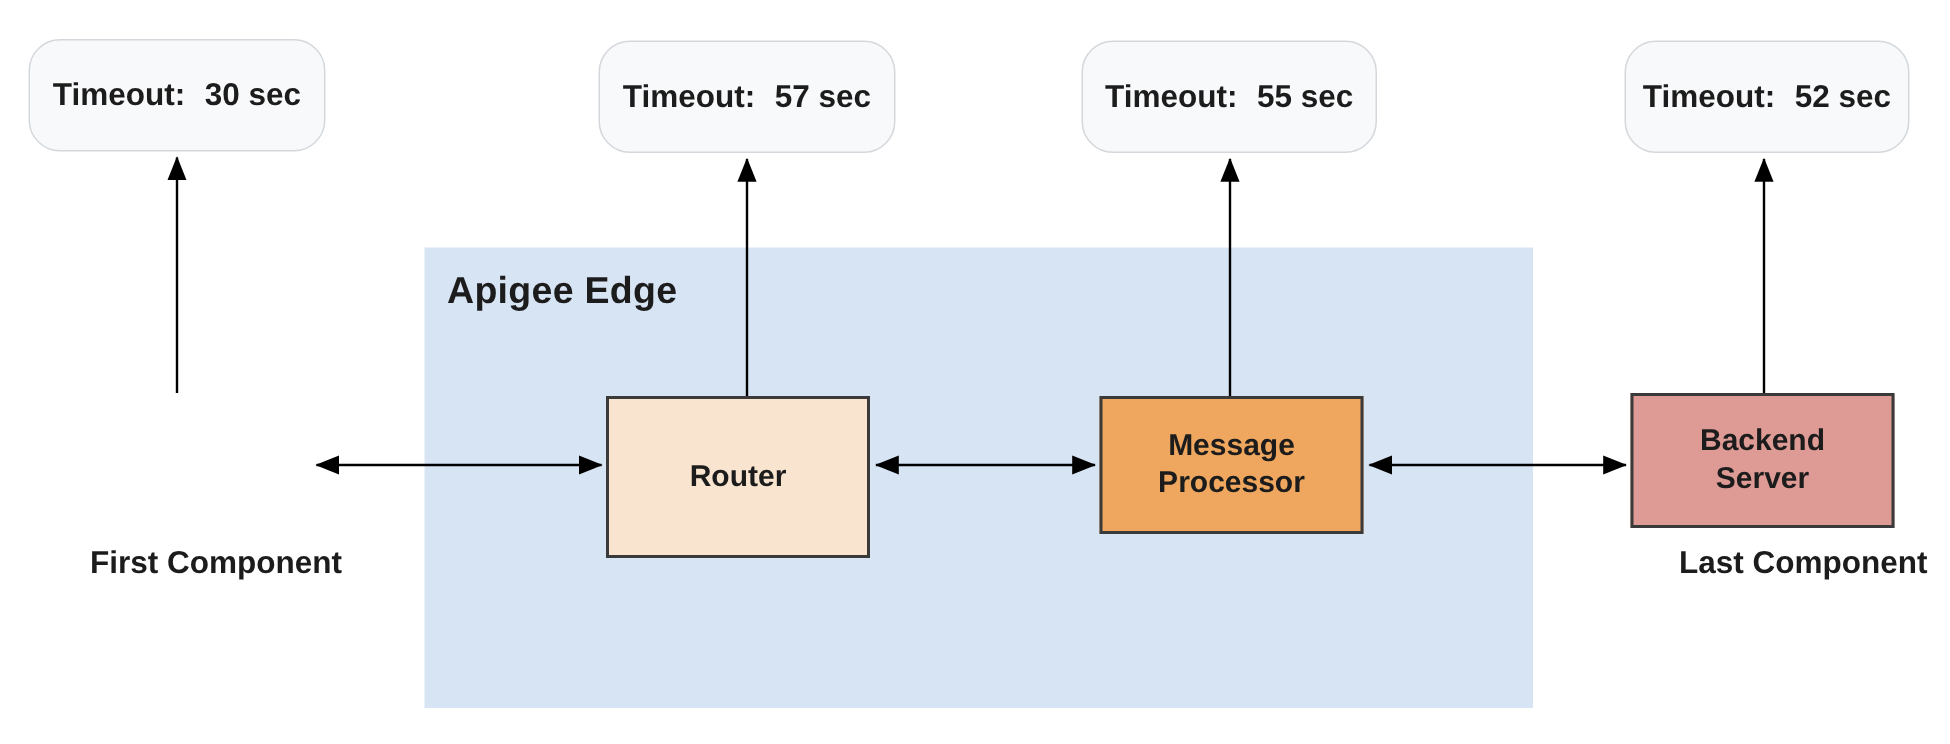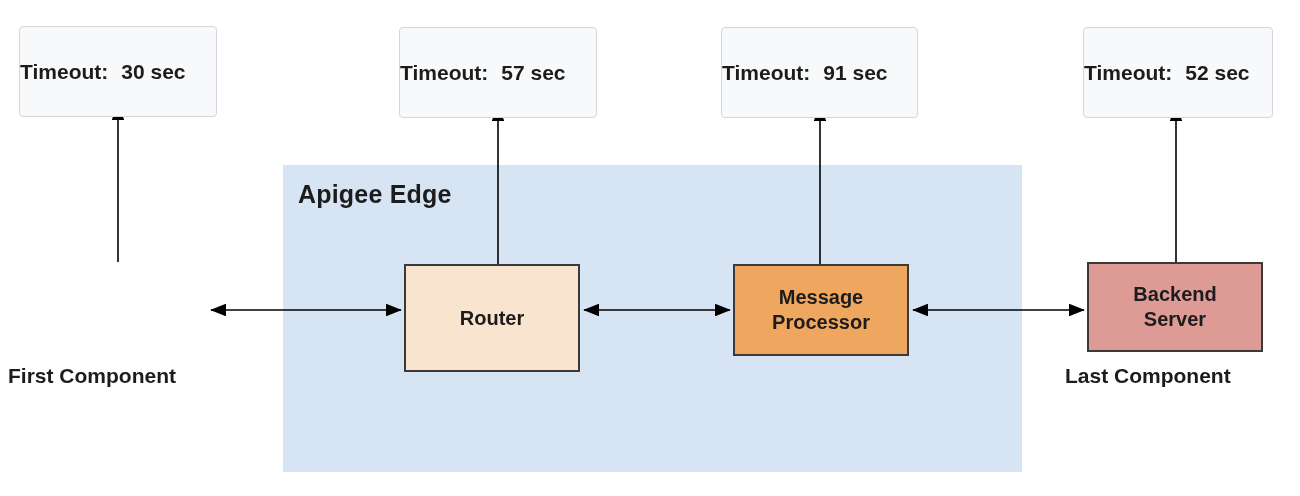--- a/index.html
+++ b/index.html
@@ -43,27 +43,28 @@
     pointer-events: none;
   }
   svg.arrows line {
     stroke: var(--arrow, #000000);
     stroke-width: 1.6;
   }
 
   
   .timeout-box {
     position: absolute;
-    height: 91px;
+    height: 75px;
     background: var(--timeout_fill, #f8f9fa);
     border: 1px solid var(--timeout_border, #d4d8dd);
-    border-radius: 4px;
+    border-radius: 21px;
     box-sizing: border-box;
     display: flex;
     align-items: center;
+    justify-content: center;
     font-size: 21px;
     font-weight: bold;
   }
   .timeout-box .t-value { margin-left: 13px; }
   .tb-1 { left: 19px;   top: 26px; width: 198px; }
   .tb-2 { left: 399px;  top: 27px; width: 198px; }
   .tb-3 { left: 721px;  top: 27px; width: 197px; }
   .tb-4 { left: 1083px; top: 27px; width: 190px; }
 
   
@@ -83,21 +84,21 @@
   .comp-client    { left: 29px;   top: 262px; width: 178px; height: 90px; background: var(--client_fill, #d9e5d2); }
   .comp-router    { left: 404px;  top: 264px; width: 176px; height: 108px; background: var(--router_fill, #f9e4d0); }
   .comp-processor { left: 733px;  top: 264px; width: 176px; height: 92px; background: var(--processor_fill, #efa75f); }
   .comp-backend   { left: 1087px; top: 262px; width: 176px; height: 90px; background: var(--backend_fill, #de9a94); }
 
   
   .caption {
     position: absolute;
     top: 364px;
     width: 220px;
-    text-align: left;
+    text-align: right;
     font-size: 21px;
     font-weight: bold;
   }
   .cap-first { left: 8px; }
   .cap-last  { left: 1065px; }
 </style>
 </head>
 <body>
 
 <div class="canvas">
@@ -126,21 +127,21 @@
   <div class="timeout-box tb-1">
     <span class="t-prefix">Timeout:</span>
     <span class="t-value">30 sec</span>
   </div>
   <div class="timeout-box tb-2">
     <span class="t-prefix">Timeout:</span>
     <span class="t-value">57 sec</span>
   </div>
   <div class="timeout-box tb-3">
     <span class="t-prefix">Timeout:</span>
-    <span class="t-value">91 sec</span>
+    <span class="t-value">55 sec</span>
   </div>
   <div class="timeout-box tb-4">
     <span class="t-prefix">Timeout:</span>
     <span class="t-value">52 sec</span>
   </div>
 
   <div class="component comp-router">
     <span>Router</span>
   </div>
   <div class="component comp-backend">

